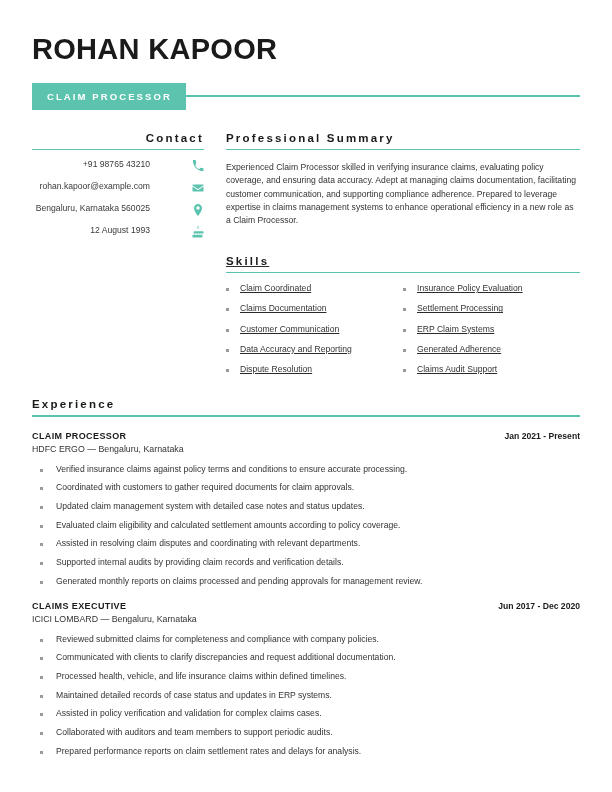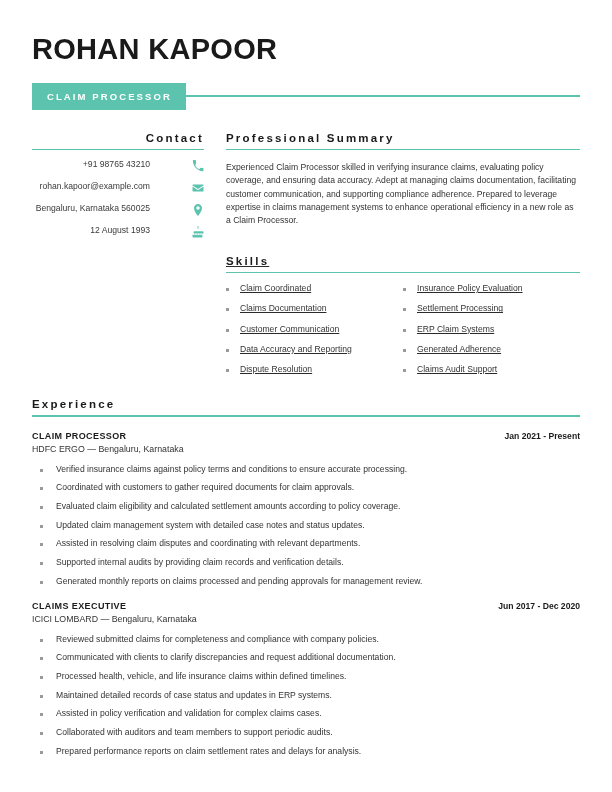--- a/index.html
+++ b/index.html
@@ -369,25 +369,25 @@
             <div class="bullet-item">
               <span class="sq-bullet"></span>
               <span class="bullet-text">Verified insurance claims against policy terms and conditions to ensure accurate processing.</span>
             </div>
             <div class="bullet-item">
               <span class="sq-bullet"></span>
               <span class="bullet-text">Coordinated with customers to gather required documents for claim approvals.</span>
             </div>
             <div class="bullet-item">
               <span class="sq-bullet"></span>
+              <span class="bullet-text">Updated claim management system with detailed case notes and status updates.</span>
+            </div>
+            <div class="bullet-item">
+              <span class="sq-bullet"></span>
               <span class="bullet-text">Evaluated claim eligibility and calculated settlement amounts according to policy coverage.</span>
-            </div>
-            <div class="bullet-item">
-              <span class="sq-bullet"></span>
-              <span class="bullet-text">Updated claim management system with detailed case notes and status updates.</span>
             </div>
             <div class="bullet-item">
               <span class="sq-bullet"></span>
               <span class="bullet-text">Assisted in resolving claim disputes and coordinating with relevant departments.</span>
             </div>
             <div class="bullet-item">
               <span class="sq-bullet"></span>
               <span class="bullet-text">Supported internal audits by providing claim records and verification details.</span>
             </div>
             <div class="bullet-item">

